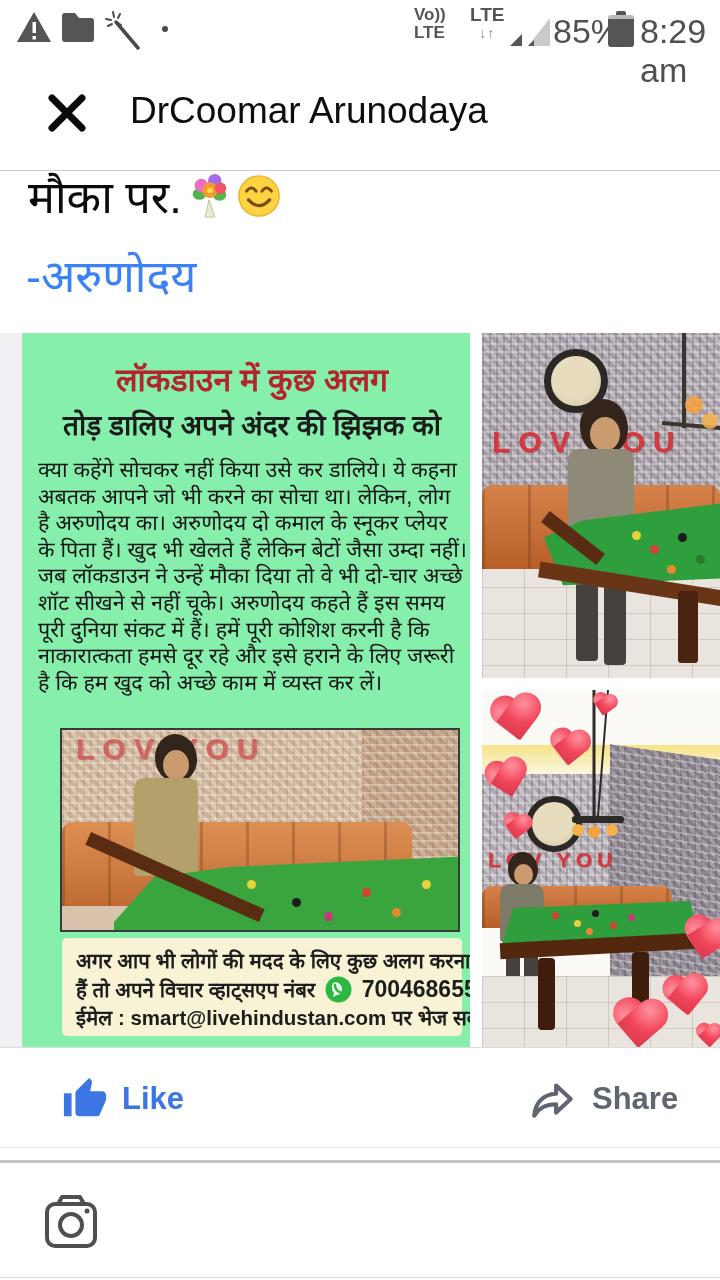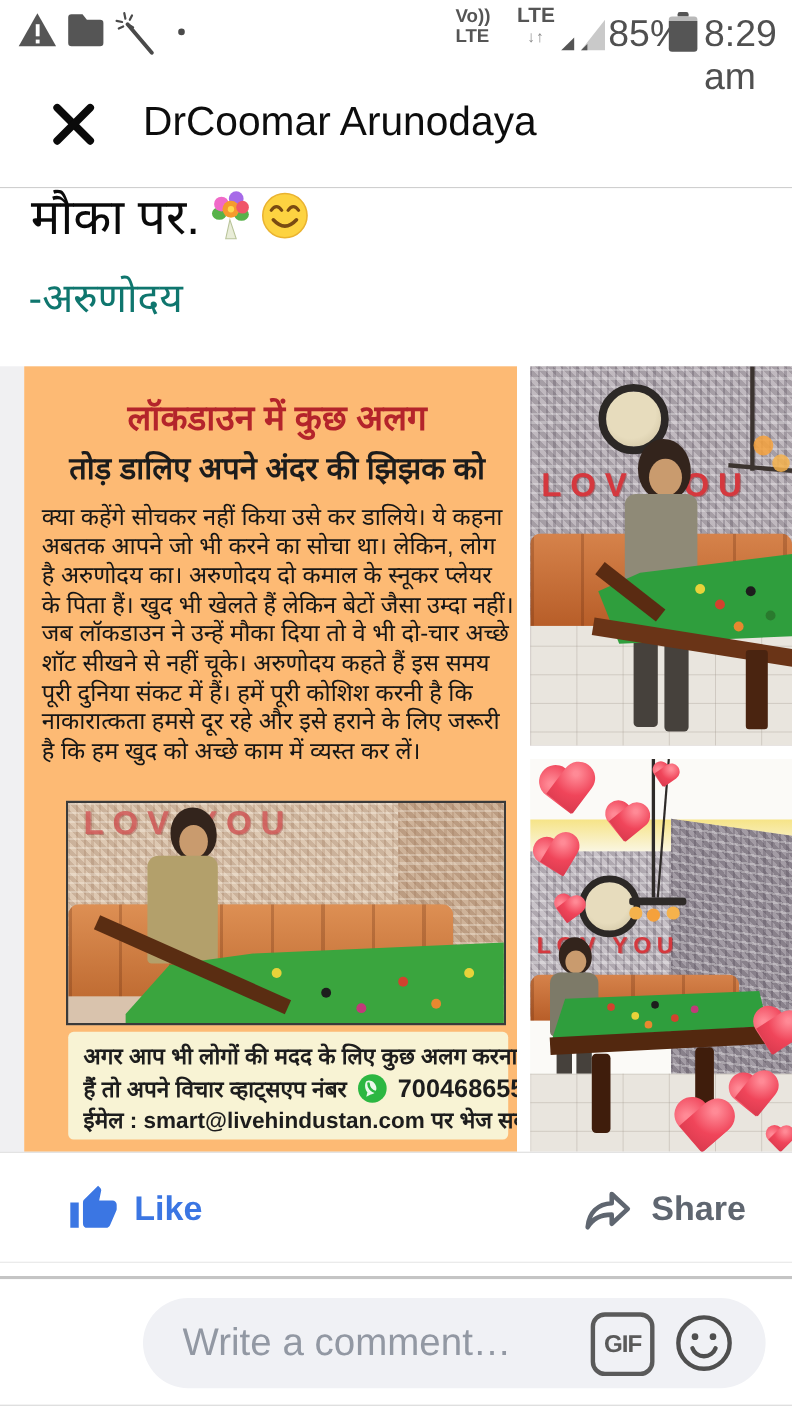--- a/index.html
+++ b/index.html
@@ -22,27 +22,27 @@
              background:linear-gradient(to bottom,#b9b9b9 0 14%,#555 14%);}
 
   
   .header-title{position:absolute;left:130px;top:90px;font-size:37px;color:#0d0d0d;font-weight:400;}
   .close-btn{position:absolute;left:44px;top:90px;width:46px;height:46px;cursor:pointer;}
   .hdiv{position:absolute;left:0;width:720px;height:1px;background:#cfcfcf;}
 
   
   .post-line1-wrap{position:absolute;left:28px;top:172px;width:660px;height:52px;overflow:hidden;}
   .post-line1{display:flex;align-items:center;margin-top:-7px;font-size:45px;color:#0a0a0a;}
-  .post-line2{position:absolute;left:26px;top:244px;font-size:37px;color:#0f766e;}
+  .post-line2{position:absolute;left:26px;top:244px;font-size:45px;color:#3b82f6;}
   .emoji{display:inline-block;vertical-align:middle;margin-left:4px;}
 
   
   .post-image{position:absolute;left:0;top:333px;width:720px;height:714px;background:#fff;}
   .gray-strip{position:absolute;left:0;top:0;width:22px;height:714px;background:#f0f0f2;}
-  .clipping{position:absolute;left:22px;top:0;width:448px;height:714px;background:#fdba74;overflow:hidden;}
+  .clipping{position:absolute;left:22px;top:0;width:448px;height:714px;background:#86efac;overflow:hidden;}
   .np-headline{position:absolute;left:0;top:24px;width:460px;text-align:center;
                font-size:32px;font-weight:700;color:#b4242b;}
   .np-subhead{position:absolute;left:0;top:72px;width:460px;text-align:center;
               font-size:28px;font-weight:700;color:#1c1c1c;}
   .np-body{position:absolute;left:16px;top:124px;width:436px;font-size:21.5px;line-height:26.6px;color:#161616;}
   .np-photo{position:absolute;left:38px;top:395px;width:400px;height:204px;overflow:hidden;
             border:2px solid #3a3a3a;box-sizing:border-box;background:#d9c3ad;}
   .mosaic{background-color:#b7afb6;background-image:
       repeating-linear-gradient(0deg, rgba(255,255,255,.28) 0 2px, transparent 2px 8px),
       repeating-linear-gradient(90deg, rgba(70,60,75,.25) 0 2px, transparent 2px 7px),
@@ -335,27 +335,15 @@
   <div class="hdiv" style="top:1147px;background:#e6e6e6;"></div>
   <div class="hdiv" style="top:1160px;height:3px;background:#c4c4c4;"></div>
 
   <svg class="cam-btn" width="54" height="62" viewBox="0 0 54 62">
     <rect x="3" y="14" width="48" height="42" rx="8" fill="none" stroke="#4f4f4f" stroke-width="4"></rect>
     <path d="M14 14 l4-7 h18 l4 7" fill="none" stroke="#4f4f4f" stroke-width="4" stroke-linejoin="round"></path>
     <circle cx="27" cy="35" r="11" fill="none" stroke="#4f4f4f" stroke-width="4"></circle>
     <circle cx="43" cy="21" r="2.5" fill="#4f4f4f"></circle>
   </svg>
 
-  <div class="composer">
-    <div class="pill">
-      <input type="text" placeholder="Write a comment…" style="">
-      <div class="gif-badge">GIF</div>
-      <svg class="smiley-btn" width="56" height="56" viewBox="0 0 24 24">
-        <circle cx="12" cy="12" r="10" fill="none" stroke="#4f4f4f" stroke-width="1.7"></circle>
-        <circle cx="8.5" cy="9.5" r="1.3" fill="#4f4f4f"></circle>
-        <circle cx="15.5" cy="9.5" r="1.3" fill="#4f4f4f"></circle>
-        <path d="M7.5 14a4.8 4.8 0 0 0 9 0" fill="none" stroke="#4f4f4f" stroke-width="1.7" stroke-linecap="round"></path>
-      </svg>
-    </div>
-  </div>
 
   <div class="hdiv" style="top:1277px;background:#d8d8d8;"></div>
 </div>
 
 </body></html>

